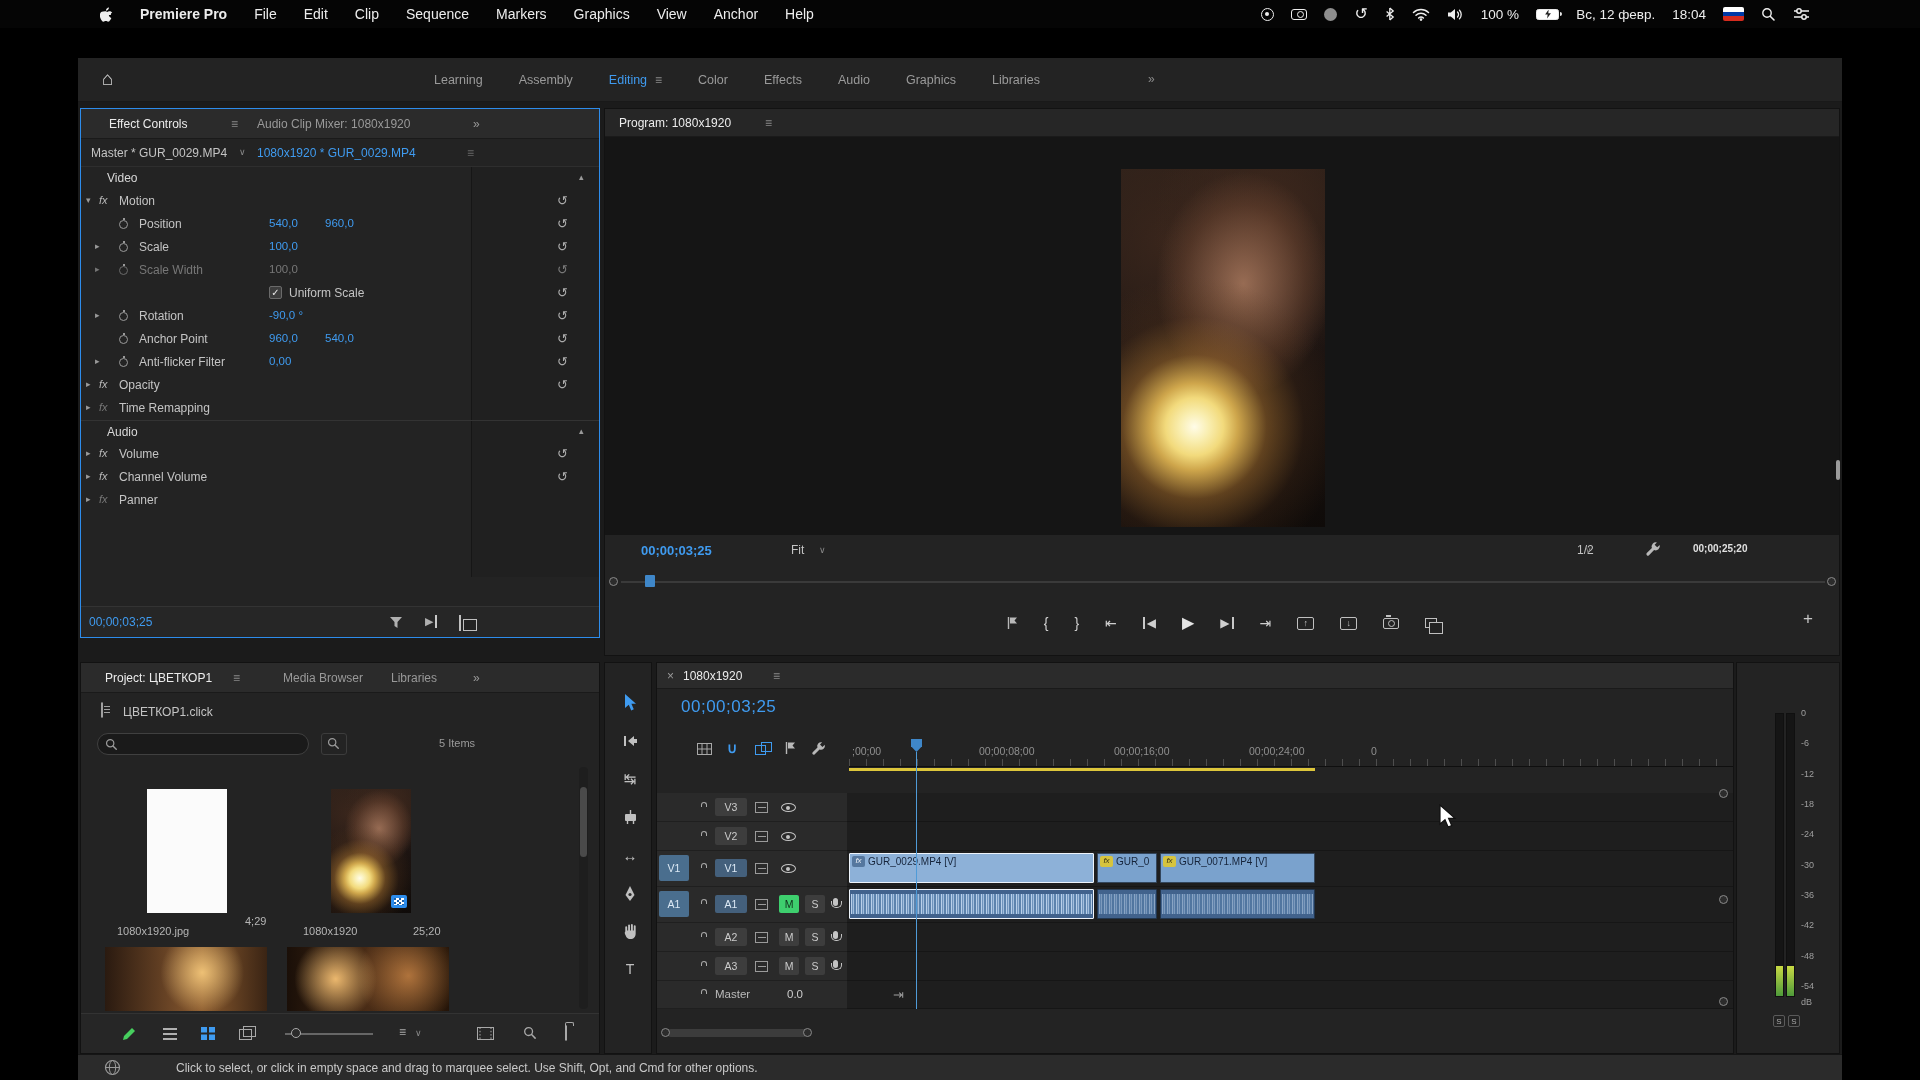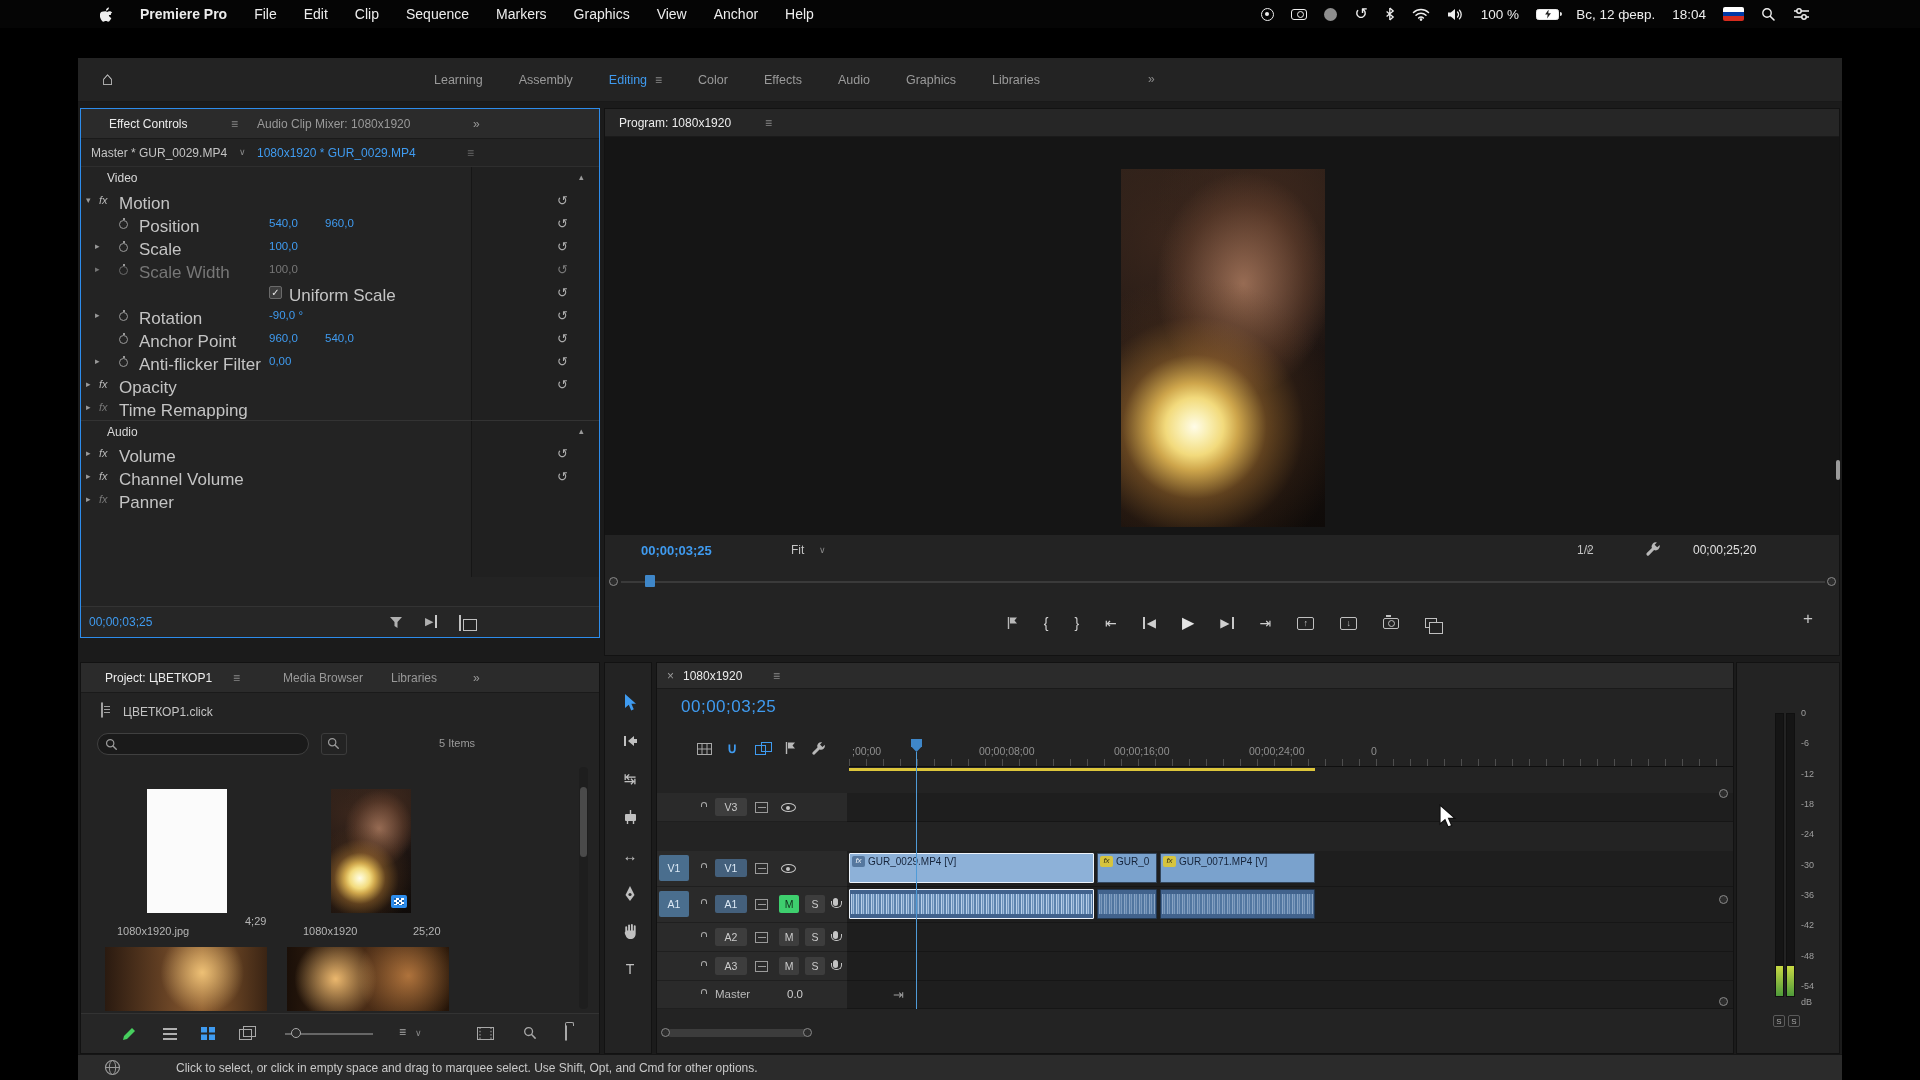--- a/index.html
+++ b/index.html
@@ -35,21 +35,21 @@
 .mini{color:#8a8a8a;font-size:12px}
 
 .panel{position:absolute;background:#232323;border:1px solid #121212}
 .tabrow{position:absolute;left:0;top:0;right:0;height:30px;background:#2b2b2b;border-bottom:1px solid #1a1a1a}
 .ptab{position:absolute;top:8px;font-size:12px;color:#999;white-space:nowrap}
 .ptab.active{color:#ececec}
 .hot{color:#3f9bf0}
 .dim{color:#777 !important}
 
 .ec-row{position:absolute;left:0;width:518px;height:23px}
-.ec-lab{position:absolute;top:4px;font-size:17px;color:#c4c4c4;white-space:nowrap}
+.ec-lab{position:absolute;top:4px;font-size:12px;color:#c4c4c4;white-space:nowrap}
 .ec-sec{color:#d8d8d8;font-size:12px}
 .ec-val{position:absolute;top:4px;font-size:11.5px;color:#3f9bf0}
 .caret{position:absolute;top:5px;font-size:9px;color:#9a9a9a}
 .fxg{position:absolute;top:4px;font-style:italic;font-size:11px;color:#b8b8b8}
 .sw{position:absolute;top:7px;width:9px;height:9px;border:1px solid #9a9a9a;border-radius:50%}
 .sw::before{content:"";position:absolute;left:2.5px;top:-3px;width:2px;height:2px;background:#9a9a9a}
 .reset{position:absolute;top:3px;left:476px;font-size:13px;color:#ababab}
 .cb{position:absolute;top:4px;width:13px;height:13px;background:#3d3d3d;border:1px solid #6a6a6a;border-radius:2px;color:#e8e8e8;font-size:10px;line-height:12px;text-align:center}
 
 .vframe{background:
@@ -317,21 +317,21 @@
   <div class="a vframe" style="left:516px;top:32px;width:204px;height:358px"></div>
  </div>
  <span class="a hot" style="left:36px;top:434px;font-size:13px;font-weight:bold">00;00;03;25</span>
  <span class="a" style="left:186px;top:434px;color:#c4c4c4">Fit</span>
  <span class="a mini" style="left:214px;top:436px;font-size:9px">∨</span>
  <span class="a" style="left:972px;top:434px;color:#c4c4c4">1/2</span>
  <span class="a mini" style="left:980px;top:436px;font-size:9px">∨</span>
  <svg class="a" style="left:1040px;top:432px" width="16" height="16" viewBox="0 0 16 16">
         <path fill="#b8b8b8" d="M14.7 4.1a4.2 4.2 0 0 1-5.6 5L4 14.2a1.5 1.5 0 0 1-2.2-2.1l5.1-5.1a4.2 4.2 0 0 1 5-5.6L9.6 3.7l2.6 2.6 2.5-2.2z"></path>
       </svg>
- <span class="a" style="left:1088px;top:434px;color:#e0e0e0;font-size:12px;font-weight:normal">00;00;25;20</span>
+ <span class="a" style="left:1088px;top:434px;color:#e0e0e0;font-size:10px;font-weight:bold">00;00;25;20</span>
 
  <span class="knob" style="left:4px;top:468px"></span>
  <div class="a" style="left:16px;top:472px;width:1204px;height:2px;background:#3a3a3a"></div>
  <span class="knob" style="left:1222px;top:468px"></span>
  <div class="a" style="left:40px;top:466px;width:10px;height:12px;background:#3f87c9;border-radius:1px"></div>
 
  <div class="transport">
   <svg width="11" height="14" viewBox="0 0 11 14">
           <path d="M1.5 1v12" stroke="#b8b8b8" stroke-width="1.4"></path>
           <path fill="#b8b8b8" d="M3 1.5h7L7.5 4.5 10 7.5H3z"></path>
@@ -493,20 +493,29 @@
   <span class="rlab" style="left:400px">00;00;24;00</span>
   <span class="rlab" style="left:522px">0</span>
   <div style="position:absolute;left:0;top:20px;width:100%;height:7px;background:repeating-linear-gradient(90deg,#4e4e4e 0 1px,transparent 1px 17px)"></div>
  </div>
  <div class="a" style="left:192px;top:105px;width:466px;height:3px;background:#ddc63b"></div>
 
  <div class="tl-row" style="top:130px;height:29px">
   <div class="tl-head">
    <span class="lck a" style="left:42px;top:13px"></span>
    <span class="chip" style="left:58px;top:5px;width:32px;height:18px">V3</span>
+   <span class="seti" style="left:98px;top:9px"></span>
+   <span class="eye" style="left:124px;top:10px"></span>
+  </div>
+  <div class="tl-lane"></div>
+ </div>
+ <div class="tl-row" style="top:159px;height:29px">
+  <div class="tl-head">
+   <span class="lck a" style="left:42px;top:13px"></span>
+   <span class="chip" style="left:58px;top:5px;width:32px;height:18px">V2</span>
    <span class="seti" style="left:98px;top:9px"></span>
    <span class="eye" style="left:124px;top:10px"></span>
   </div>
   <div class="tl-lane"></div>
  </div>
  <div class="tl-row" style="top:188px;height:36px">
   <div class="tl-head">
    <span class="chip" style="left:2px;top:4px;width:30px;height:26px;background:#4a6e8e;color:#dce9f5">V1</span>
    <span class="lck a" style="left:42px;top:16px"></span>
    <span class="chip" style="left:58px;top:8px;width:32px;height:18px;background:#44607c;color:#dce9f5">V1</span>

